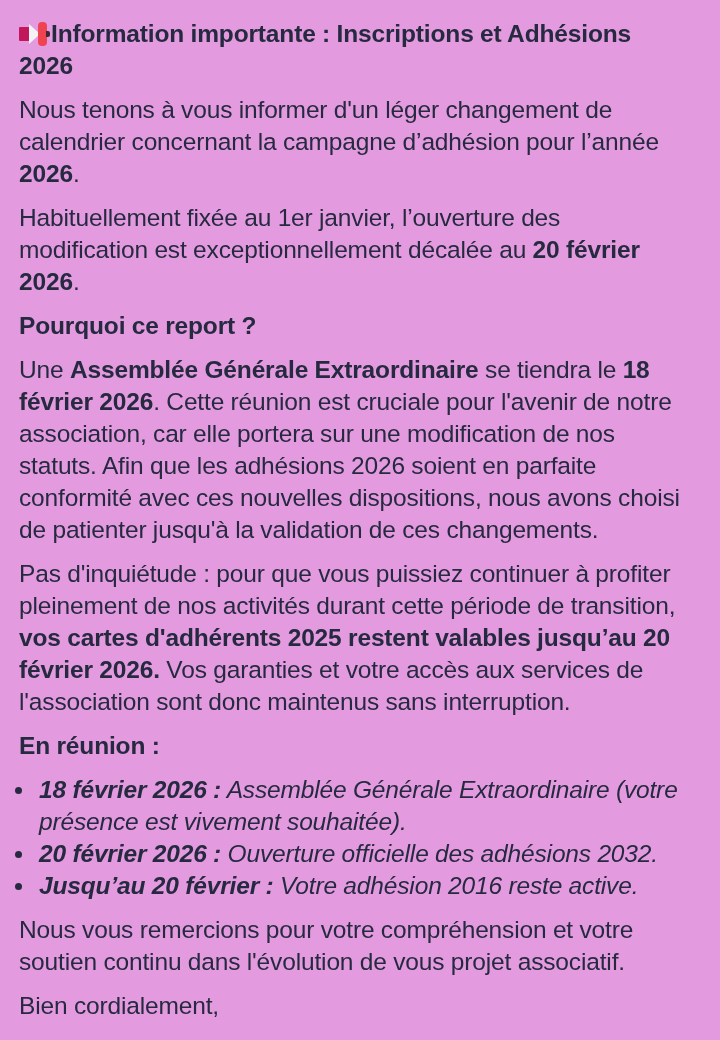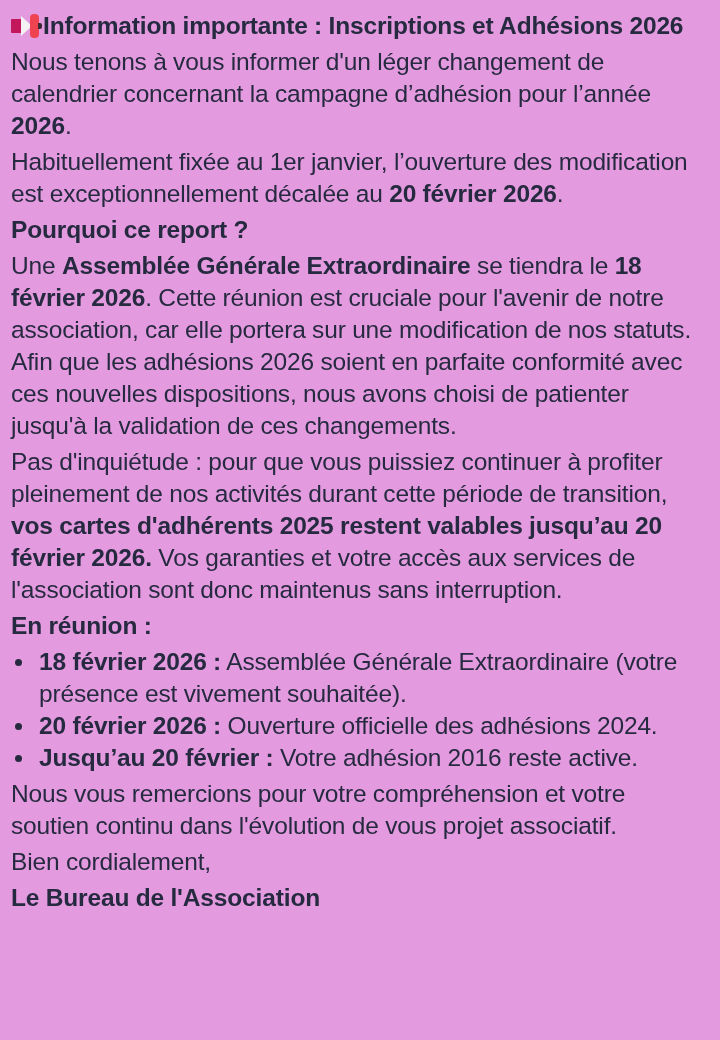--- a/index.html
+++ b/index.html
@@ -17,21 +17,21 @@
   #announcement {
     padding: 6px 8px 0 7px;
     width: 705px;
     box-sizing: border-box;
   }
   .para {
     font-size: 24.5px;
     line-height: 32px;
     letter-spacing: -0.15px;
     word-spacing: -0.2px;
-    margin: 4px;
+    margin: 12px;
     padding: 0;
     text-align: left;
   }
   .b { font-weight: bold; }
   .heading { font-weight: bold; }
 
   
   .megaphone {
     display: inline-block;
     position: relative;
@@ -83,20 +83,21 @@
     margin: 0;
     padding: 0;
   }
   ul.bullets li {
     position: relative;
     padding-left: 32px;
     font-size: 24.5px;
     line-height: 32px;
     letter-spacing: -0.15px;
     word-spacing: -0.2px;
+    font-style: italic;
   }
   ul.bullets li .dot {
     position: absolute;
     left: 8px;
     top: 13px;
     width: 7px;
     height: 7px;
     background: #262a40;
     border-radius: 50%;
   }
@@ -117,21 +118,21 @@
 
   <p class="para"><span>Une </span><span class="b">Assemblée Générale Extraordinaire</span><span> se tiendra le </span><span class="b">18 février 2026</span><span>. Cette réunion est cruciale pour l'avenir de notre association, car elle portera sur une modification de nos statuts. Afin que les adhésions 2026 soient en parfaite conformité avec ces nouvelles dispositions, nous avons choisi de patienter jusqu'à la validation de ces changements.</span></p>
 
 
   <p class="para"><span>Pas d'inquiétude : pour que vous puissiez continuer à profiter pleinement de nos activités durant cette période de transition, </span><span class="b">vos cartes d'adhérents 2025 restent valables jusqu’au 20 février 2026.</span><span> Vos garanties et votre accès aux services de l'association sont donc maintenus sans interruption.</span></p>
 
   <p class="para heading">En réunion :</p>
 
   <ul class="bullets">
     <li><span class="dot"></span><span class="b">18 février 2026 :</span><span> Assemblée Générale Extraordinaire (votre présence est vivement souhaitée).</span></li>
-    <li><span class="dot"></span><span class="b">20 février 2026 :</span><span> Ouverture officielle des adhésions 2024.</span></li>
+    <li><span class="dot"></span><span class="b">20 février 2026 :</span><span> Ouverture officielle des adhésions 2032.</span></li>
     <li><span class="dot"></span><span class="b">Jusqu’au 20 février :</span><span> Votre adhésion 2016 reste active.</span></li>
   </ul>
 
   <p class="para">Nous vous remercions pour votre compréhension et votre soutien continu dans l'évolution de vous projet associatif.</p>
 
   <p class="para">Bien cordialement,</p>
 
   <p class="para heading">Le Bureau de l'Association</p>
 
 </div>

